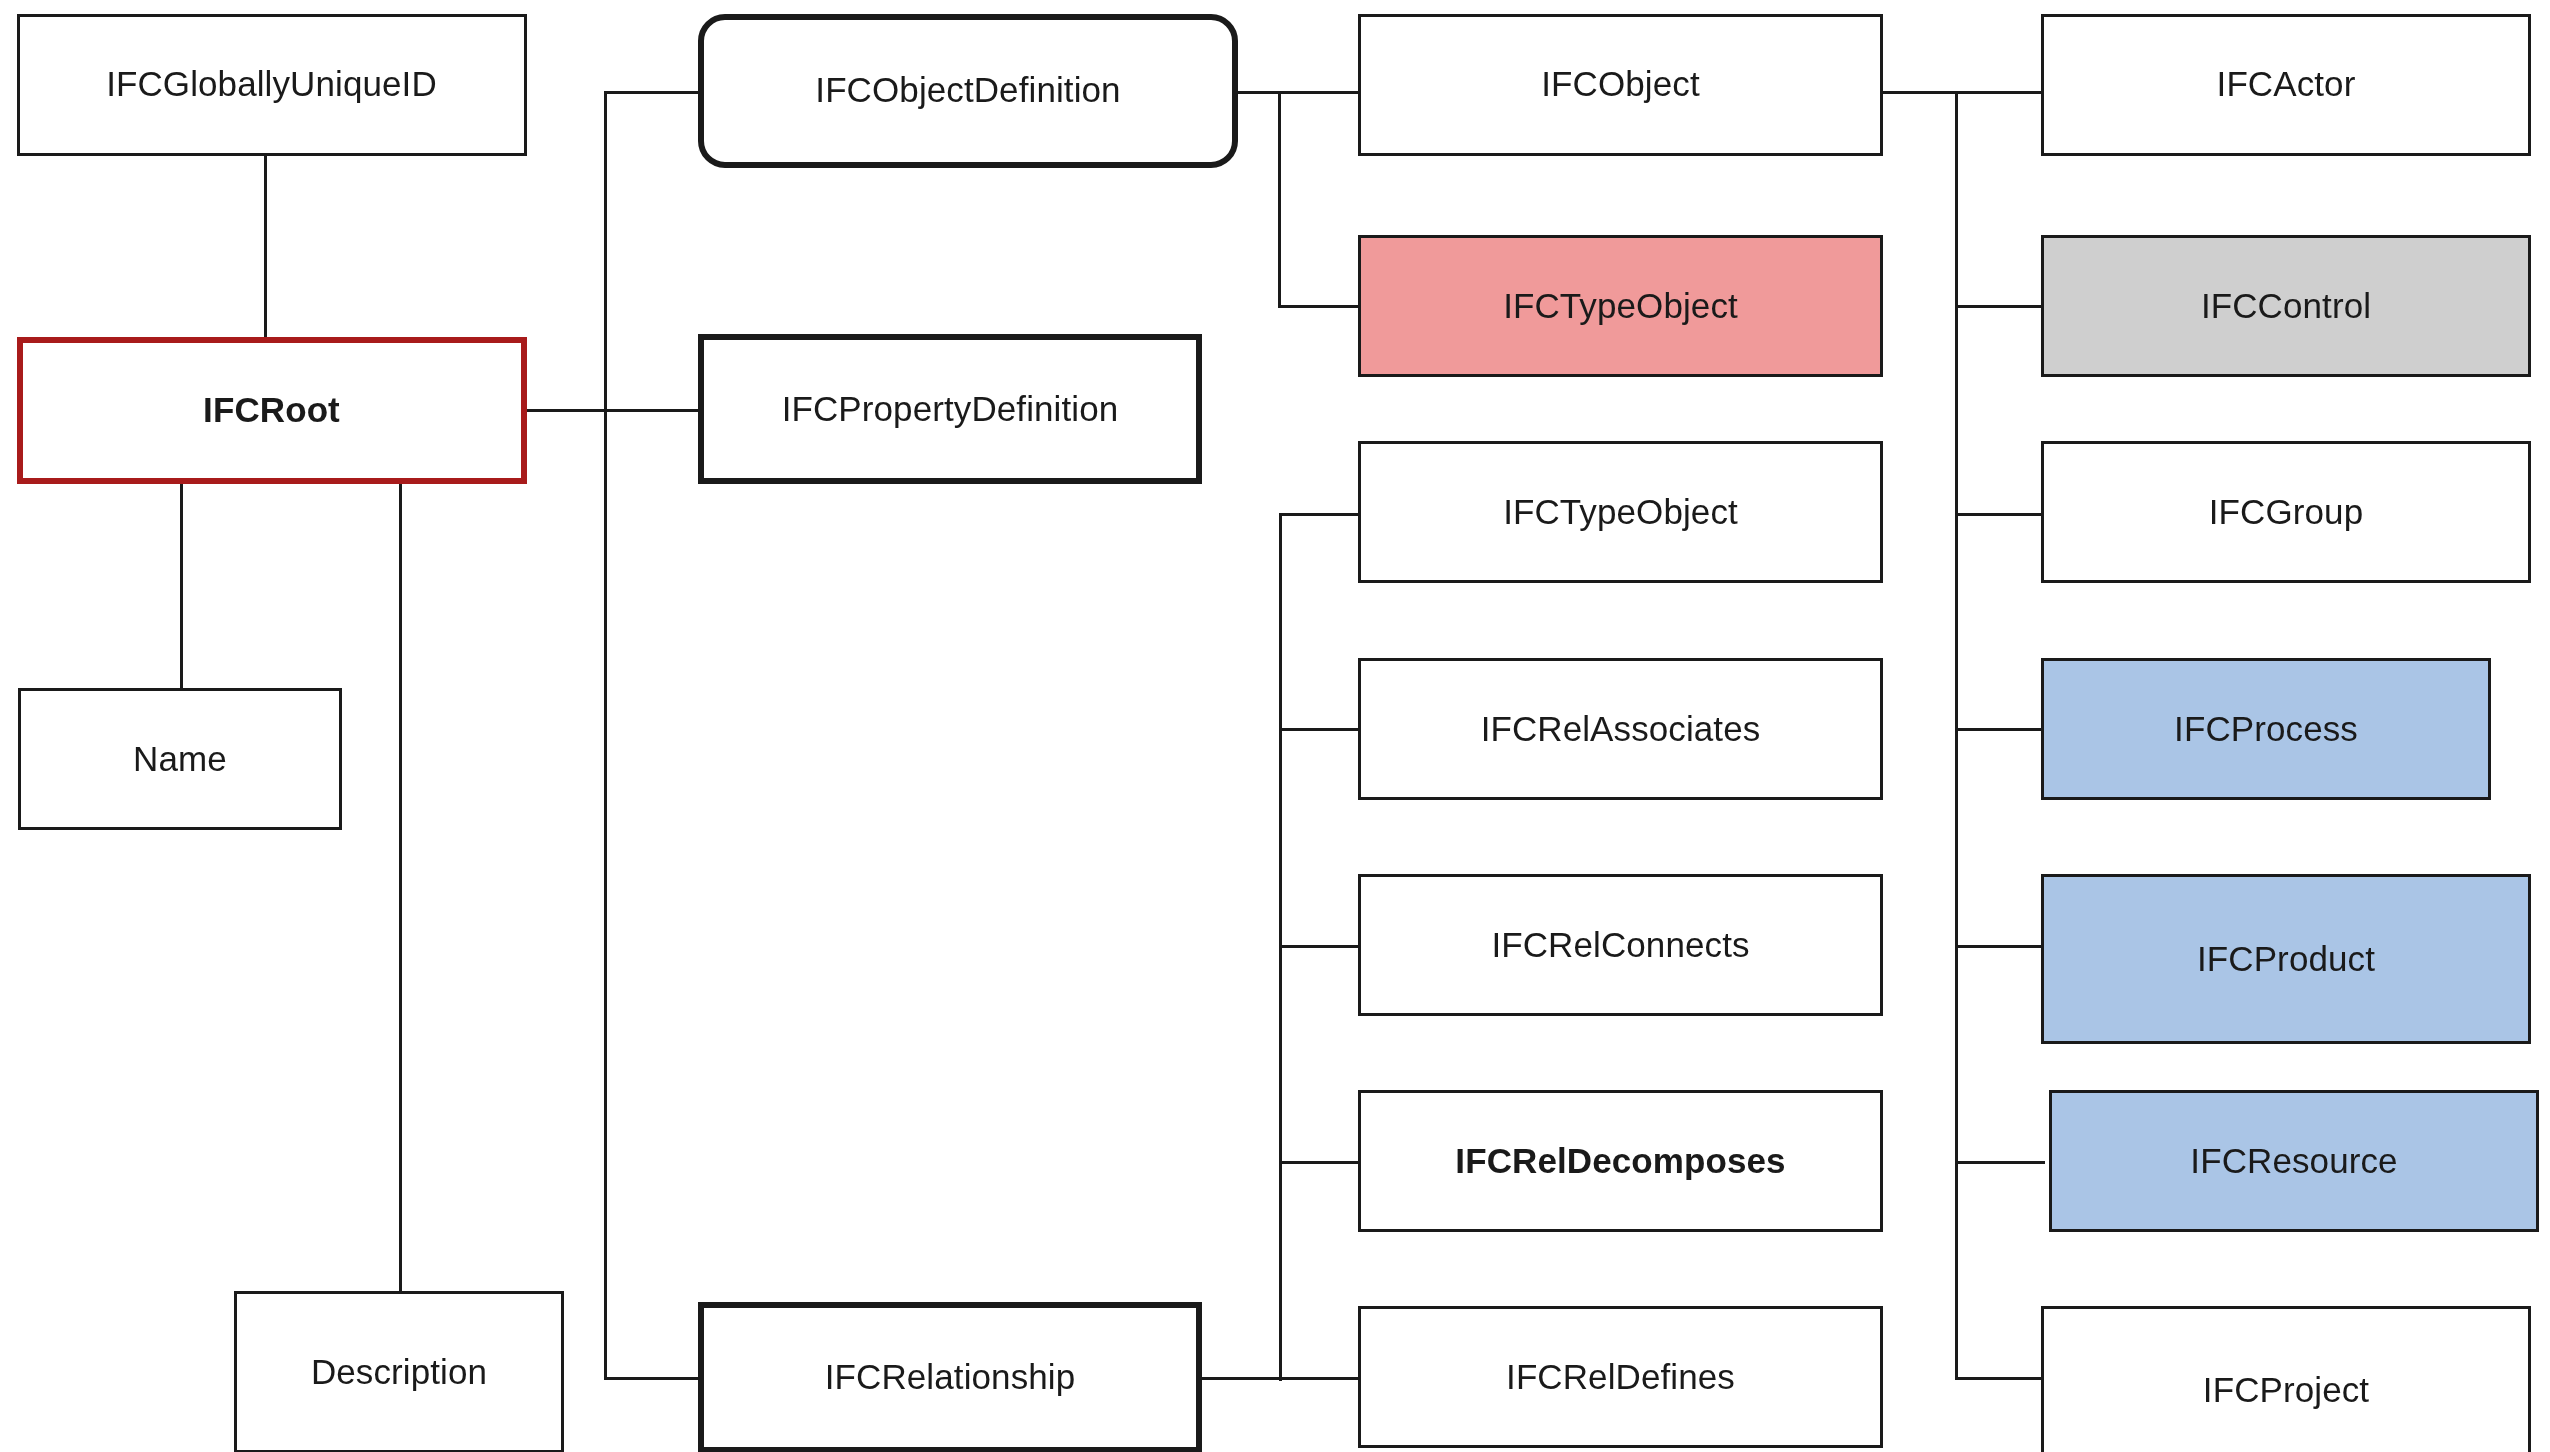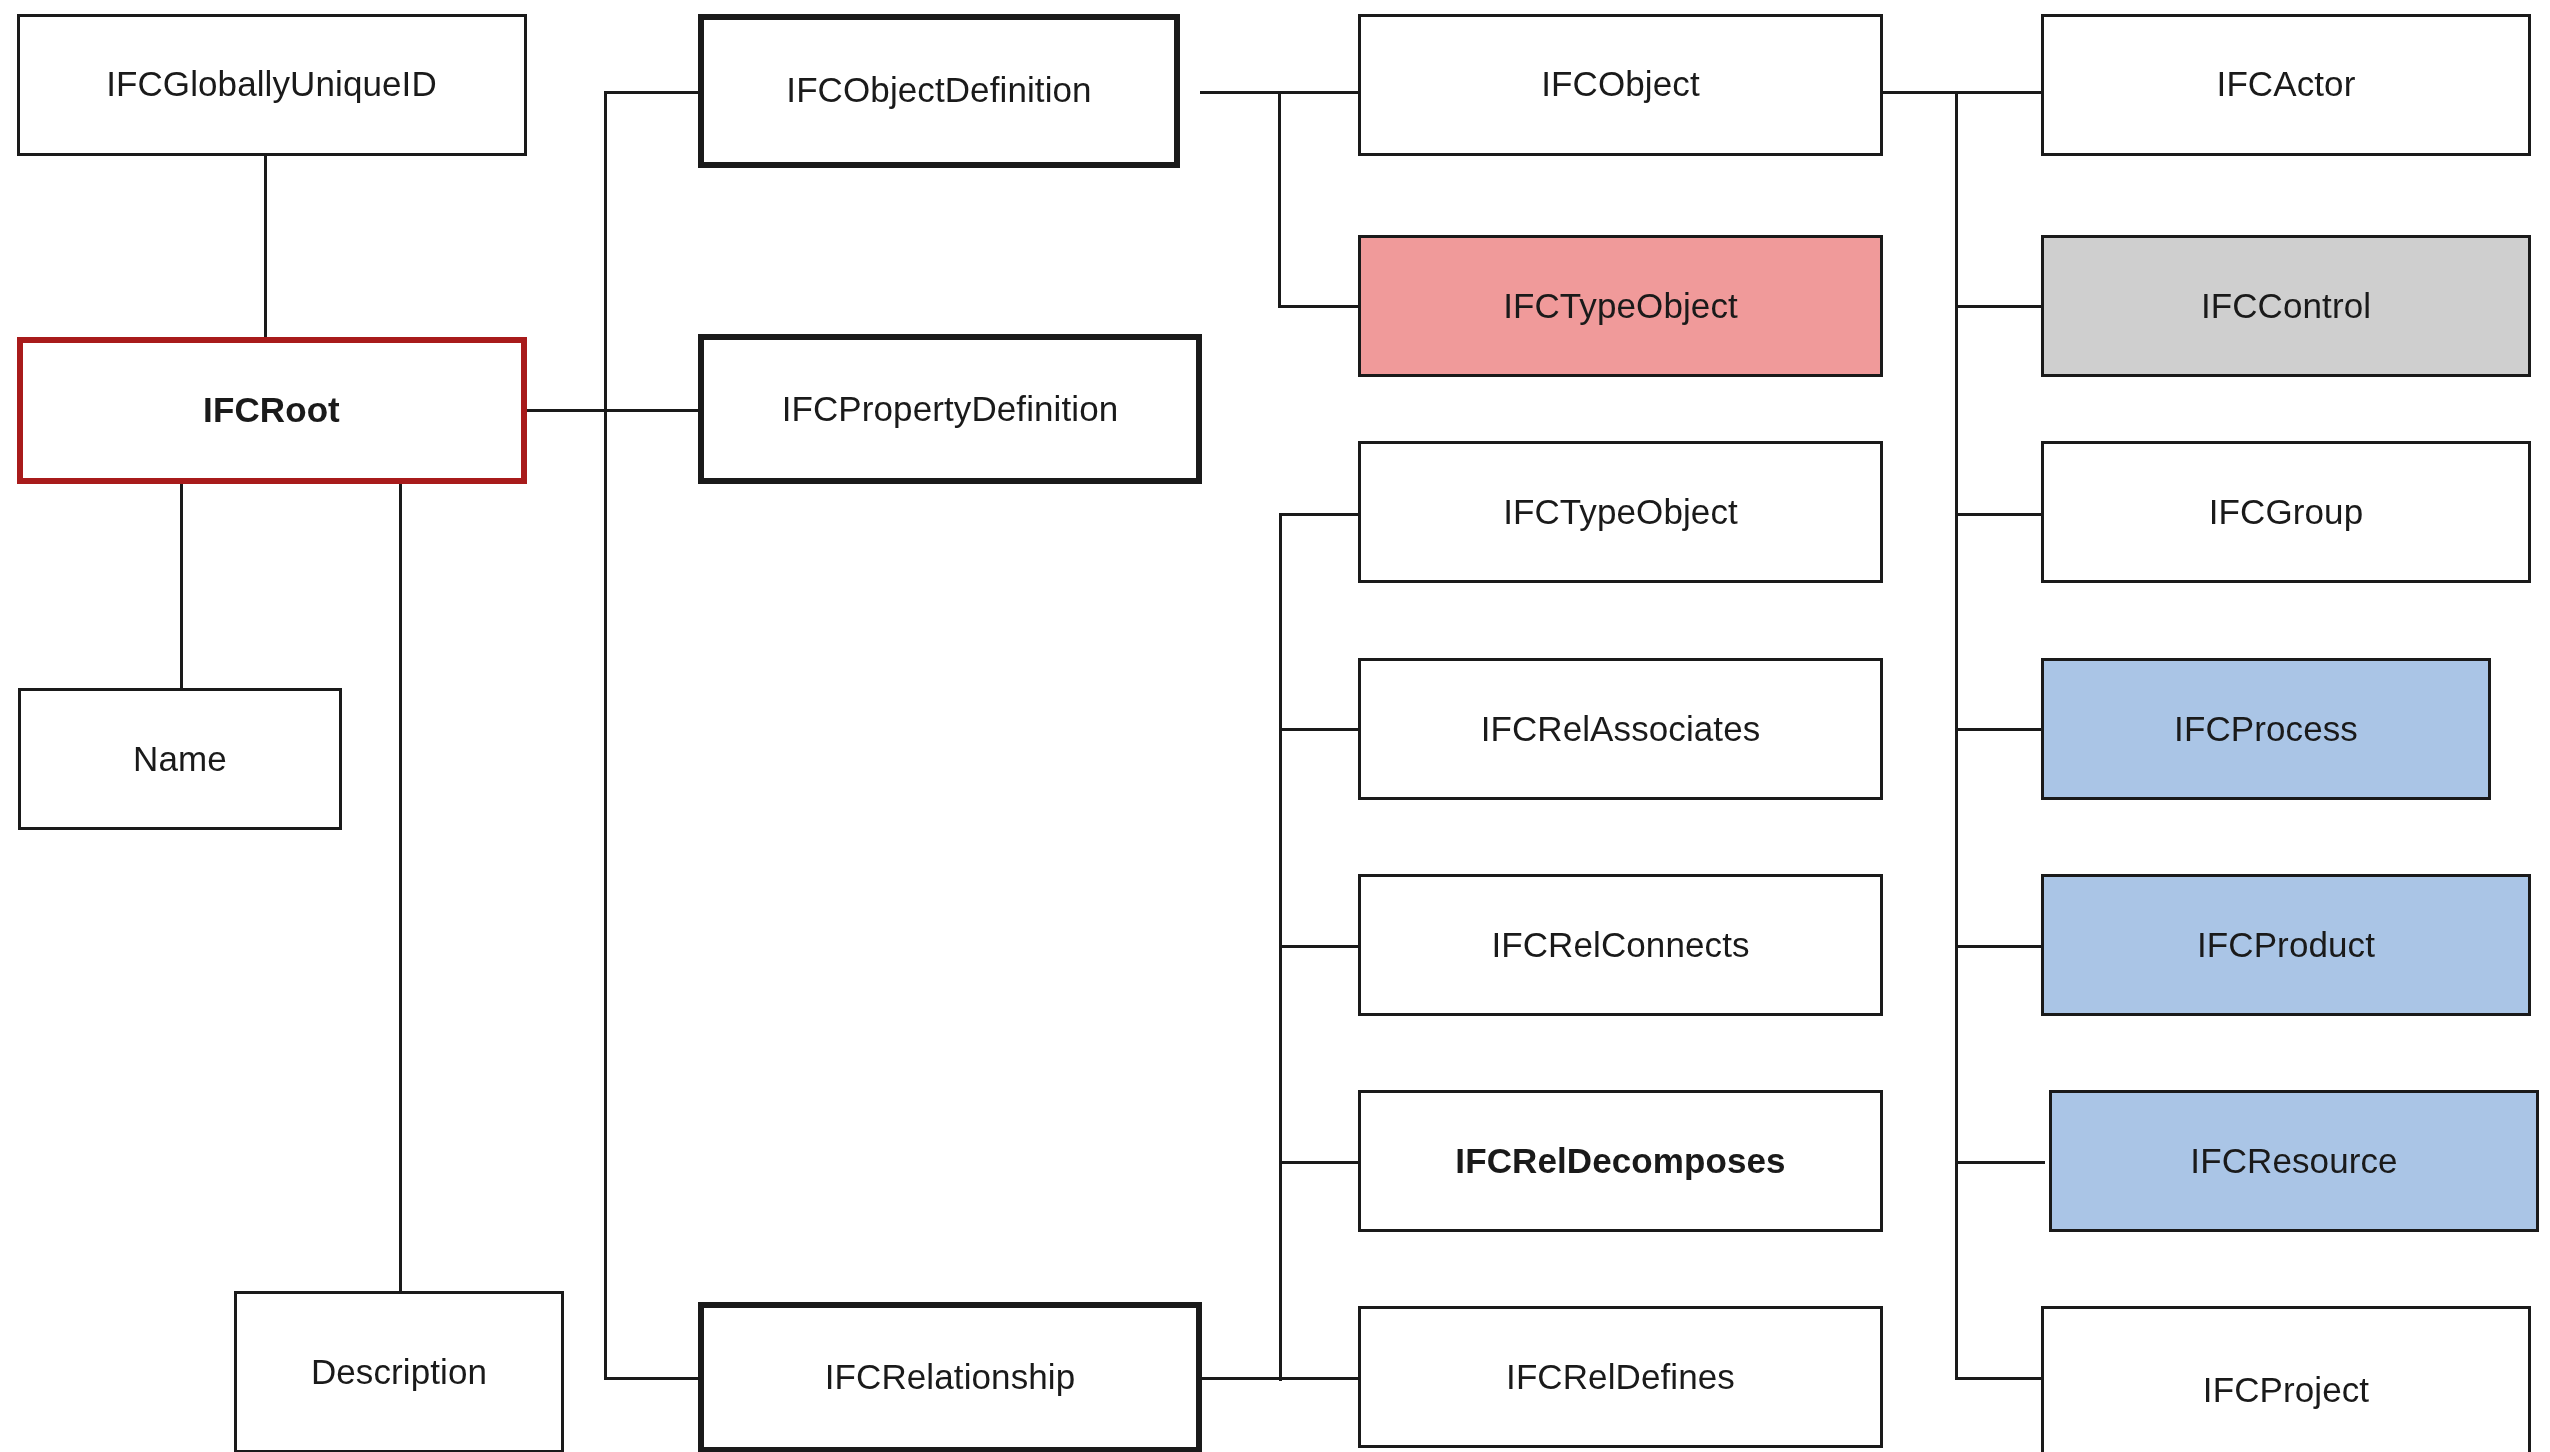--- a/index.html
+++ b/index.html
@@ -87,21 +87,21 @@
   <div class="edge h" style="left:1955px;top:1377px;width:90px;"></div>
 
   <div class="node" style="left:16.5px;top:13.5px;width:510px;height:142px;">IFCGloballyUniqueID</div>
 
   <div class="node root" style="left:16.5px;top:337px;width:510px;height:147px;">IFCRoot</div>
 
   <div class="node" style="left:18px;top:688px;width:324px;height:142px;">Name</div>
 
   <div class="node" style="left:234px;top:1291px;width:330px;height:162px;">Description</div>
 
-  <div class="node thick" style="left:698px;top:13.5px;width:482px;height:154px;">IFCObjectDefinition</div>
+  <div class="node thick" style="left:698px;top:13.5px;width:540px;height:154px;border-radius:27px;">IFCObjectDefinition</div>
 
   <div class="node thick" style="left:698px;top:334px;width:504px;height:150px;">IFCPropertyDefinition</div>
 
   <div class="node thick" style="left:698px;top:1302px;width:504px;height:151px;">IFCRelationship</div>
 
   <div class="node" style="left:1358px;top:13.5px;width:525px;height:142px;">IFCObject</div>
 
   <div class="node pink" style="left:1358px;top:235px;width:525px;height:142px;">IFCTypeObject</div>
 
   <div class="node" style="left:1358px;top:441px;width:525px;height:142px;">IFCTypeObject</div>
@@ -115,20 +115,20 @@
   <div class="node" style="left:1358px;top:1306px;width:525px;height:142px;">IFCRelDefines</div>
 
   <div class="node" style="left:2041px;top:13.5px;width:490px;height:142px;">IFCActor</div>
 
   <div class="node gray" style="left:2041px;top:235px;width:490px;height:142px;">IFCControl</div>
 
   <div class="node" style="left:2041px;top:441px;width:490px;height:142px;">IFCGroup</div>
 
   <div class="node blue" style="left:2041px;top:658px;width:450px;height:142px;">IFCProcess</div>
 
-  <div class="node blue" style="left:2041px;top:874px;width:490px;height:142px;">IFCProduct</div>
+  <div class="node blue" style="left:2041px;top:874px;width:490px;height:170px;">IFCProduct</div>
 
   <div class="node blue" style="left:2041px;top:1090px;width:490px;height:142px;margin-left:8px;">IFCResource</div>
 
   <div class="node" style="left:2041px;top:1306px;width:490px;height:168px;">IFCProject</div>
 
 </div>
 
 
 </body></html>

